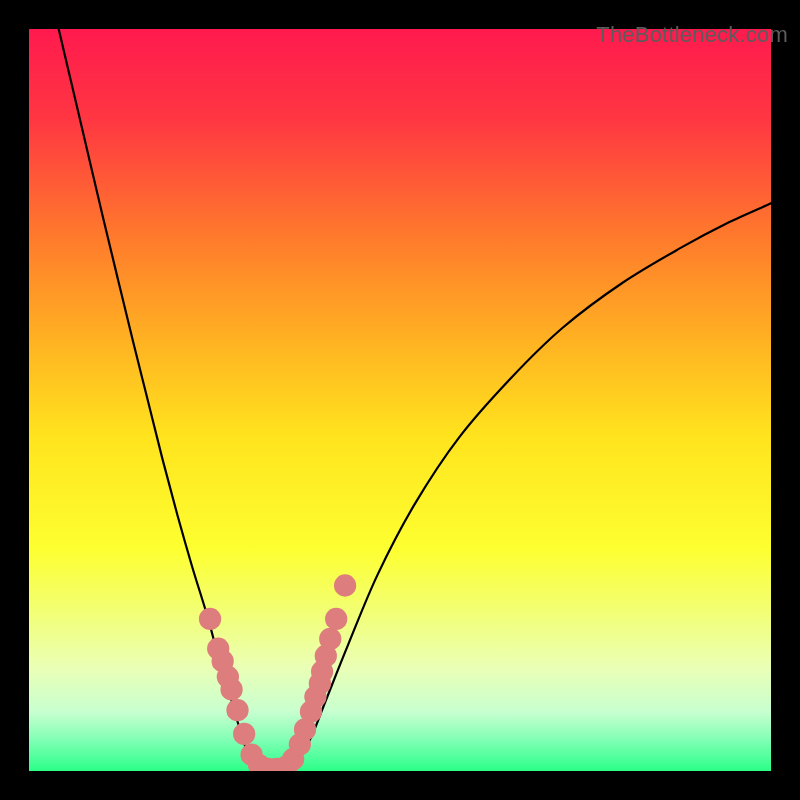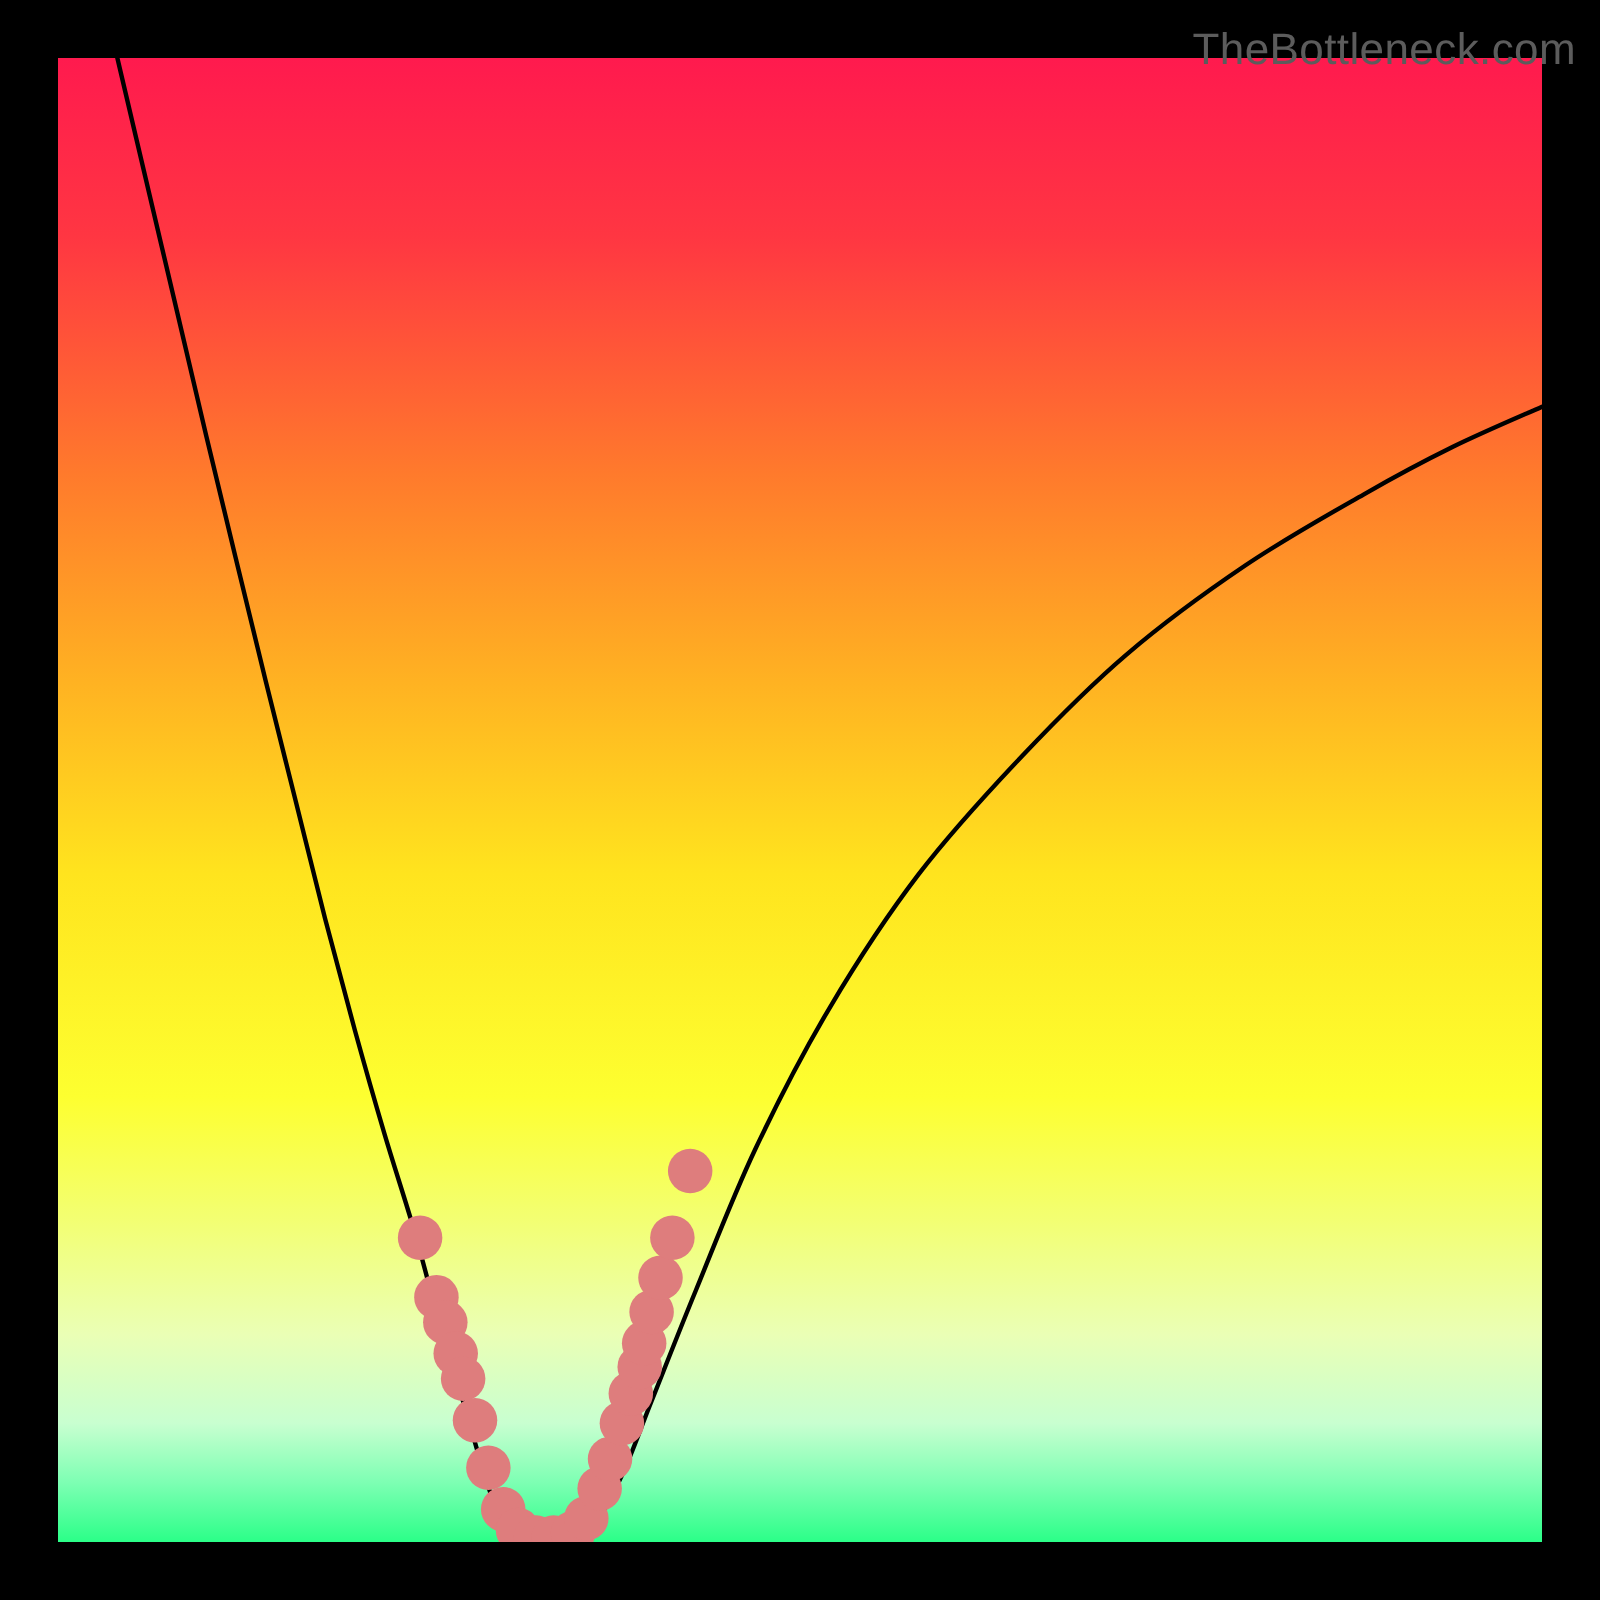--- a/index.html
+++ b/index.html
@@ -19,21 +19,21 @@
   }
   .plot {
     position: absolute;
     left: 29px;
     top: 29px;
     width: 742px;
     height: 742px;
   }
   .watermark {
     position: absolute;
-    top: 12px;
+    top: 22px;
     right: 12px;
     color: #5c5c5c;
     font-size: 22px;
     letter-spacing: 0.2px;
     font-weight: 500;
     z-index: 10;
   }
   svg {
     display: block;
   }

